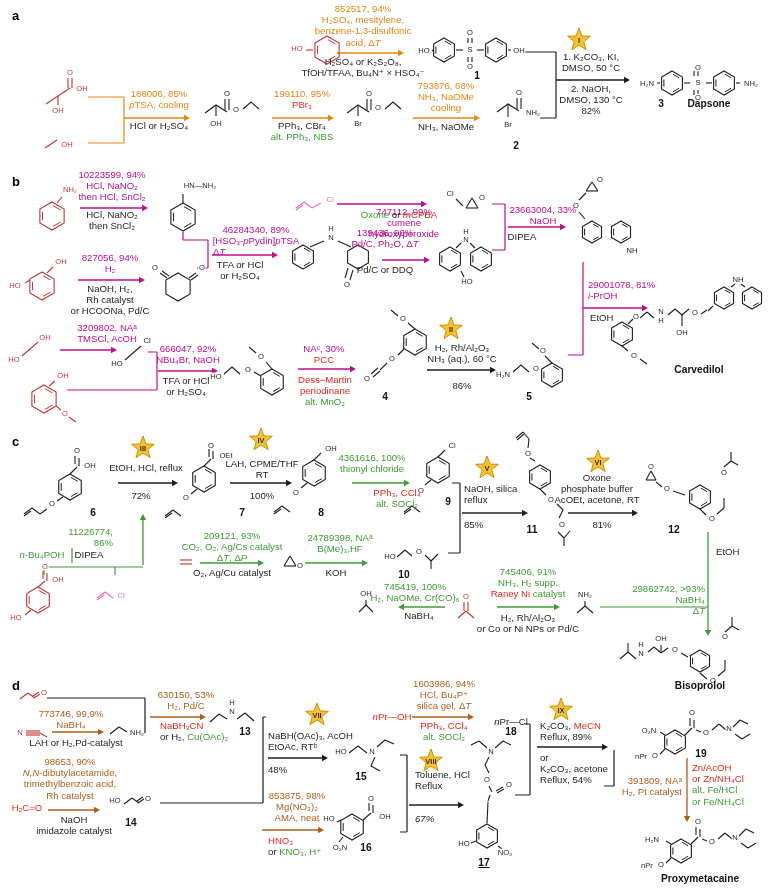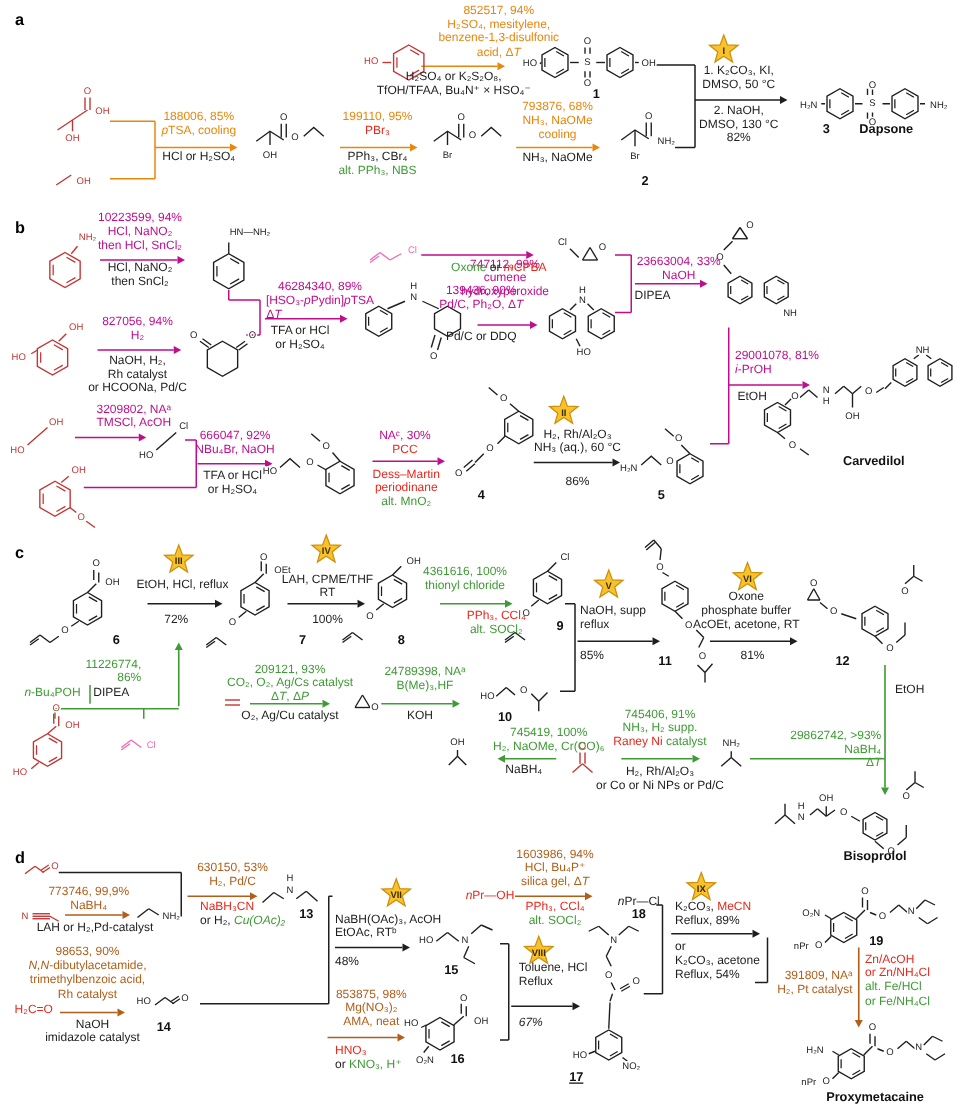--- a/index.html
+++ b/index.html
@@ -829,21 +829,21 @@
       <div><span>HCl or H₂SO₄</span></div>
     </div>
     <div class="tb ac" style="left: 302px; top: 88px; color: rgb(232, 134, 13);">
       <div><span>199110, 95%</span></div>
       <div><span style="color: rgb(232, 41, 28);">PBr₃</span></div>
     </div>
     <div class="tb ac" style="left: 302px; top: 120px; color: rgb(30, 30, 30);">
       <div><span>PPh₃, CBr₄</span></div>
       <div><span style="color: rgb(63, 155, 53);">alt. PPh₃, NBS</span></div>
     </div>
-    <div class="tb ac" style="left: 363px; top: 3px; color: rgb(232, 134, 13); margin-left: 36px;">
+    <div class="tb ac" style="left: 363px; top: 3px; color: rgb(232, 134, 13);">
       <div><span>852517, 94%</span></div>
       <div><span>H₂SO₄, mesitylene,</span></div>
       <div><span>benzene-1,3-disulfonic</span></div>
       <div><span>acid, Δ</span><span class="it">T</span></div>
     </div>
     <div class="tb ac" style="left: 363px; top: 56px; color: rgb(30, 30, 30);">
       <div><span>H₂SO₄ or K₂S₂O₈,</span></div>
       <div><span>TfOH/TFAA, Bu₄N⁺ × HSO₄⁻</span></div>
     </div>
     <div class="tb ac" style="left: 446px; top: 80px; color: rgb(232, 134, 13);">
@@ -964,21 +964,21 @@
     </div>
     <div class="tb ac" style="left: 372px; top: 452px; color: rgb(63, 155, 53);">
       <div><span>4361616, 100%</span></div>
       <div><span>thionyl chloride</span></div>
     </div>
     <div class="tb ac" style="left: 397px; top: 487px; color: rgb(232, 41, 28);">
       <div><span>PPh₃, CCl₄</span></div>
       <div><span style="color: rgb(63, 155, 53);">alt. SOCl₂</span></div>
     </div>
     <div class="tb al" style="left: 464px; top: 483px; color: rgb(30, 30, 30);">
-      <div><span>NaOH, supp</span></div>
+      <div><span>NaOH, silica</span></div>
       <div><span>reflux</span></div>
     </div>
     <div class="tb al" style="left: 464px; top: 519px; color: rgb(30, 30, 30);">
       <div><span>85%</span></div>
     </div>
     <div class="tb ac" style="left: 597px; top: 472px; color: rgb(30, 30, 30);">
       <div><span>Oxone</span></div>
       <div><span>phosphate buffer</span></div>
       <div><span>AcOEt, acetone, RT</span></div>
     </div>
@@ -1011,21 +1011,21 @@
     <div class="tb ac" style="left: 232px; top: 567px; color: rgb(30, 30, 30);">
       <div><span>O₂, Ag/Cu catalyst</span></div>
     </div>
     <div class="tb ac" style="left: 340px; top: 532px; color: rgb(63, 155, 53);">
       <div><span>24789398, NAᵃ</span></div>
       <div><span>B(Me)₃,HF</span></div>
     </div>
     <div class="tb ac" style="left: 336px; top: 567px; color: rgb(30, 30, 30);">
       <div><span>KOH</span></div>
     </div>
-    <div class="tb ac" style="left: 439px; top: 581px; color: rgb(63, 155, 53);">
+    <div class="tb ac" style="left: 415px; top: 581px; color: rgb(63, 155, 53);">
       <div><span>745419, 100%</span></div>
       <div><span>H₂, NaOMe, Cr(CO)₆</span></div>
     </div>
     <div class="tb ac" style="left: 419px; top: 610px; color: rgb(30, 30, 30);">
       <div><span>NaBH₄</span></div>
     </div>
     <div class="tb ac" style="left: 528px; top: 566px; color: rgb(63, 155, 53);">
       <div><span>745406, 91%</span></div>
       <div><span>NH₃, H₂ supp.</span></div>
       <div><span style="color: rgb(232, 41, 28);">Raney Ni</span><span> catalyst</span></div>
@@ -1040,21 +1040,21 @@
     </div>
     <div class="tb ac" style="left: 71px; top: 708px; color: rgb(176, 94, 26);">
       <div><span>773746, 99,9%</span></div>
       <div><span>NaBH₄</span></div>
     </div>
     <div class="tb ac" style="left: 76px; top: 737px; color: rgb(30, 30, 30);">
       <div><span>LAH or H₂,Pd-catalyst</span></div>
     </div>
     <div class="tb al" style="left: 160px; top: 720px; color: rgb(30, 30, 30);">
       <div><span style="color: rgb(232, 41, 28);">NaBH₃CN</span></div>
-      <div><span>or H₂, </span><span style="color: rgb(63, 155, 53); font-style: italic;">Cu(OAc)₂</span></div>
+      <div><span>or H₂, </span><span style="color: rgb(63, 155, 53);">Cu(OAc)₂</span></div>
     </div>
     <div class="tb ac" style="left: 70px; top: 756px; color: rgb(176, 94, 26);">
       <div><span>98653, 90%</span></div>
       <div><span class="it">N,N</span><span>-dibutylacetamide,</span></div>
       <div><span>trimethylbenzoic acid,</span></div>
       <div><span>Rh catalyst</span></div>
     </div>
     <div class="tb ac" style="left: 74px; top: 814px; color: rgb(30, 30, 30);">
       <div><span>NaOH</span></div>
       <div><span>imidazole catalyst</span></div>
@@ -1131,17 +1131,17 @@
     <div class="cl" style="left: 321px; top: 507px;">8</div>
     <div class="cl" style="left: 448px; top: 496px;">9</div>
     <div class="cl" style="left: 404px; top: 569px;">10</div>
     <div class="cl" style="left: 532px; top: 524px;">11</div>
     <div class="cl" style="left: 674px; top: 524px;">12</div>
     <div class="cl" style="left: 700px; top: 680px;">Bisoprolol</div>
     <div class="cl" style="left: 245px; top: 726px;">13</div>
     <div class="cl" style="left: 131px; top: 817px;">14</div>
     <div class="cl" style="left: 361px; top: 771px;">15</div>
     <div class="cl" style="left: 366px; top: 842px;">16</div>
-    <div class="cl" style="left: 461px; top: 857px; text-decoration: underline;">17</div>
+    <div class="cl" style="left: 484px; top: 857px; text-decoration: underline;">17</div>
     <div class="cl" style="left: 511px; top: 726px;">18</div>
     <div class="cl" style="left: 701px; top: 748px;">19</div>
     <div class="cl" style="left: 700px; top: 873px;">Proxymetacaine</div>
   </div>
 
 </body></html>

